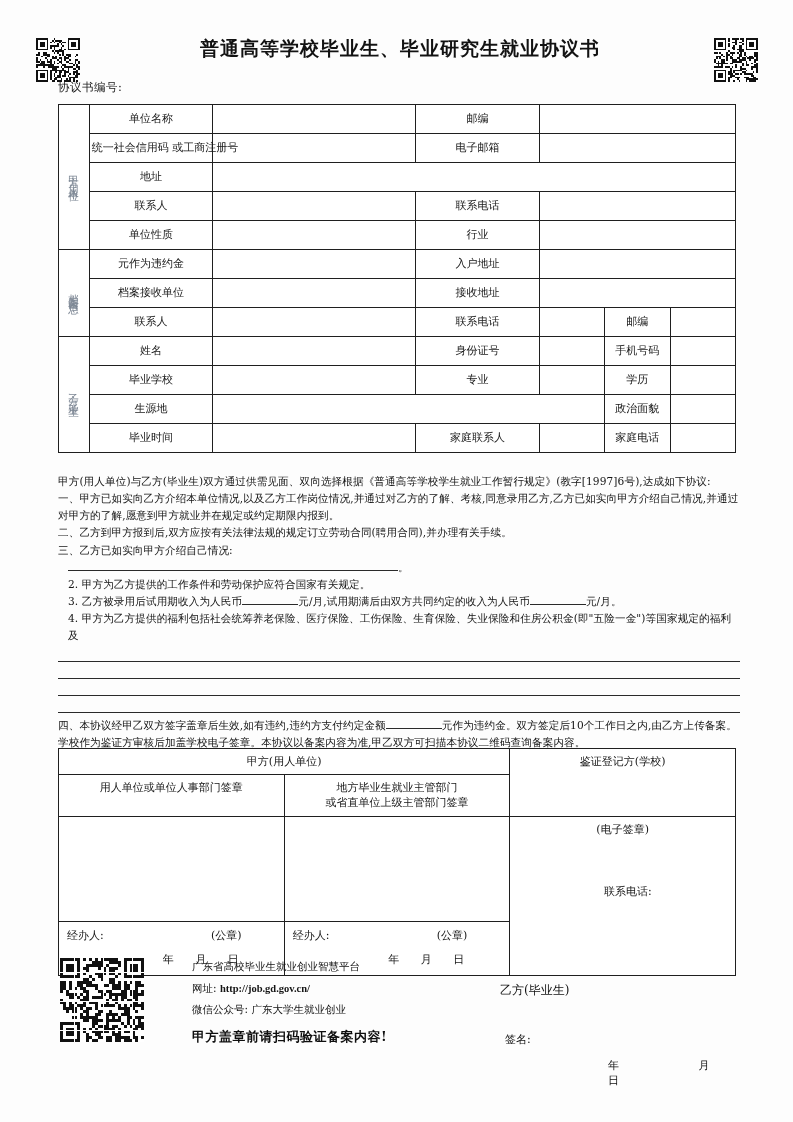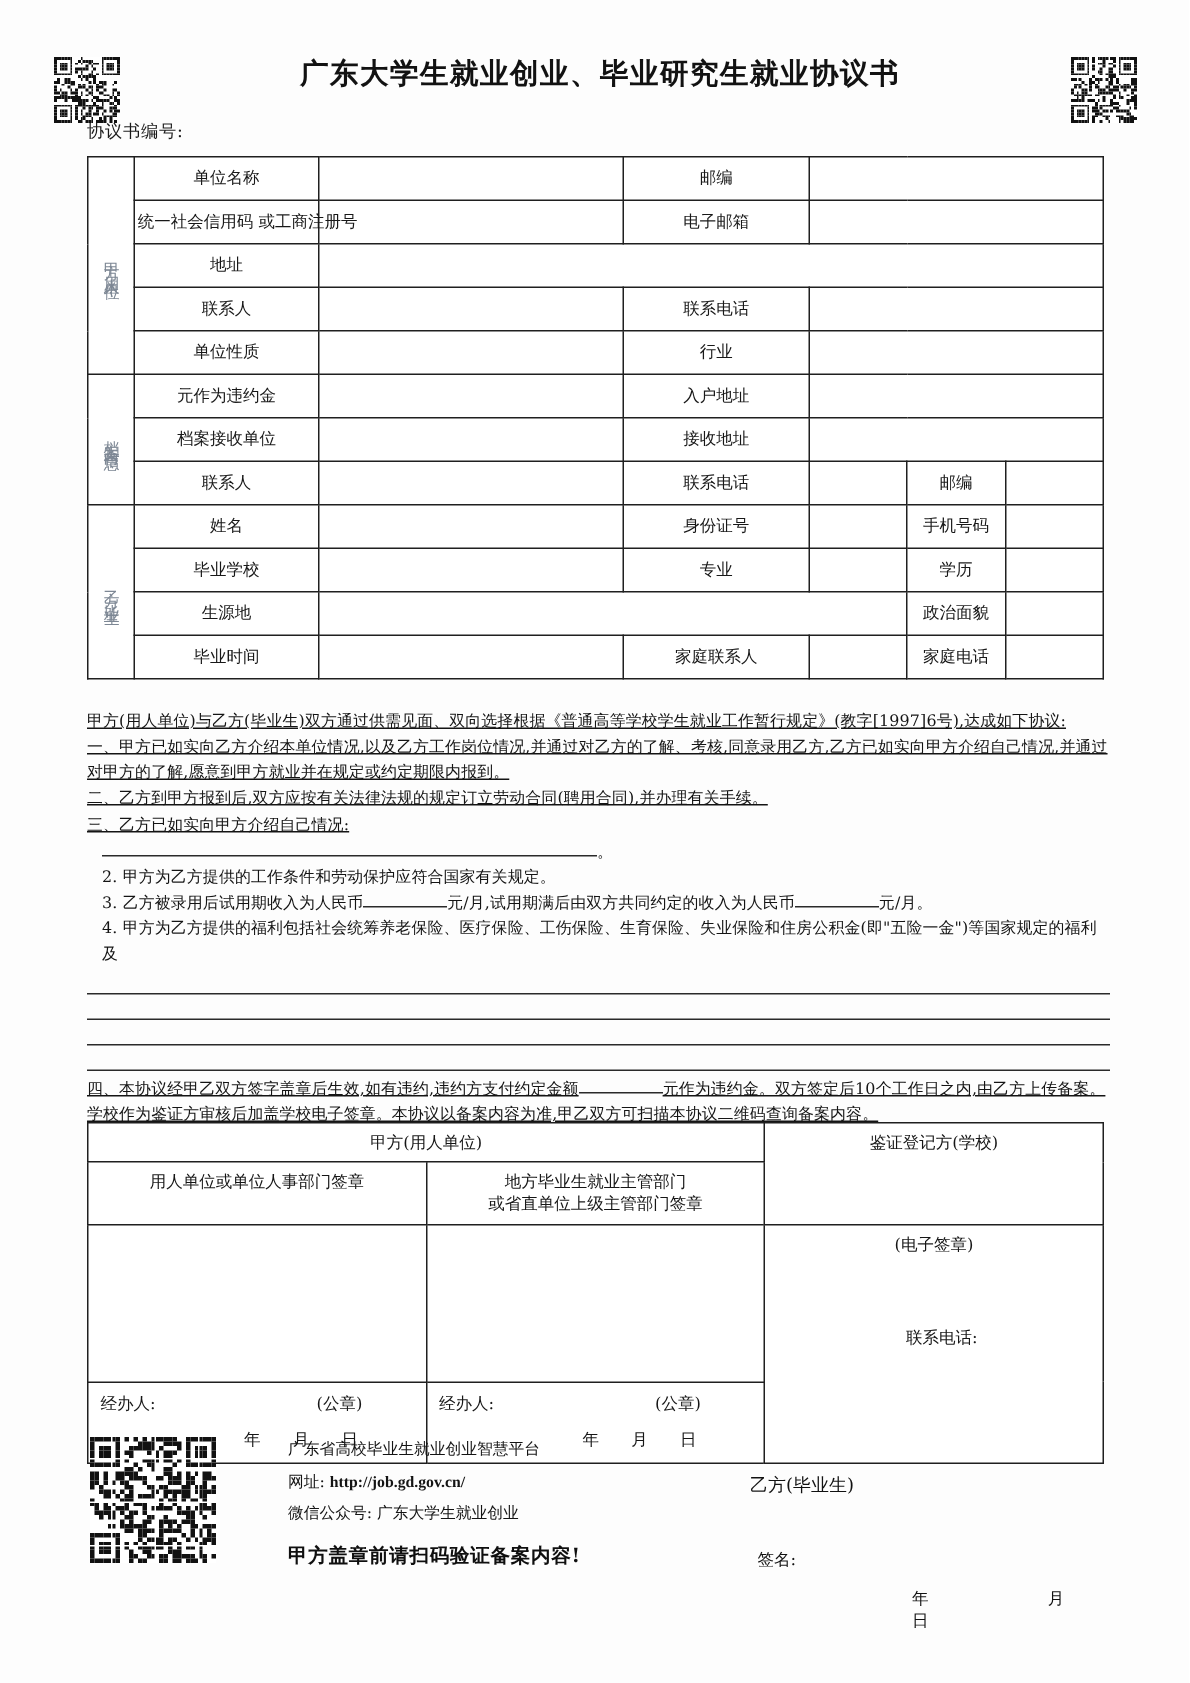--- a/index.html
+++ b/index.html
@@ -133,21 +133,21 @@
     position: absolute;
     left: 58px; top: 473px;
     width: 682px;
     font-family: "DejaVu Serif", "Liberation Serif", serif;
     font-size: 10.6px;
     line-height: 1.62;
     color: #141414;
     z-index: 8;
   }
   #clauses p { margin: 0; letter-spacing: 0.1px; }
-  .ind { text-indent: 0; text-decoration: underline; }
+  .ind { text-indent: 0; }
   .sub { padding-left: 10px; }
   .fill {
     display: inline-block;
     border-bottom: 1px solid #2a2a2a;
     vertical-align: baseline;
     height: 11px;
   }
   .f-xl { width: 230px; }
   .f-lg { width: 96px; }
   .f-md { width: 56px; }
@@ -562,21 +562,21 @@
           <i style="left:22.88px;top:42.24px;width:1.76px;height:1.76px"></i>
           <i style="left:24.64px;top:42.24px;width:1.76px;height:1.76px"></i>
           <i style="left:28.16px;top:42.24px;width:1.76px;height:1.76px"></i>
           <i style="left:29.92px;top:42.24px;width:1.76px;height:1.76px"></i>
           <i style="left:31.68px;top:42.24px;width:1.76px;height:1.76px"></i>
           <i style="left:33.44px;top:42.24px;width:1.76px;height:1.76px"></i>
           <i style="left:36.96px;top:42.24px;width:1.76px;height:1.76px"></i>
           <i style="left:40.48px;top:42.24px;width:1.76px;height:1.76px"></i>
         </div>
     </div>
-    <div id="doc-title">广东大学生就业创业、毕业研究生就业协议书</div>
+    <div id="doc-title">普通高等学校毕业生、毕业研究生就业协议书</div>
     <div class="qr" id="qr-right">
       <div class="qrbox" id="qrr">
           <i style="left:0px;top:0px;width:1.76px;height:1.76px"></i>
           <i style="left:1.76px;top:0px;width:1.76px;height:1.76px"></i>
           <i style="left:3.52px;top:0px;width:1.76px;height:1.76px"></i>
           <i style="left:5.28px;top:0px;width:1.76px;height:1.76px"></i>
           <i style="left:7.04px;top:0px;width:1.76px;height:1.76px"></i>
           <i style="left:8.8px;top:0px;width:1.76px;height:1.76px"></i>
           <i style="left:10.56px;top:0px;width:1.76px;height:1.76px"></i>
           <i style="left:14.08px;top:0px;width:1.76px;height:1.76px"></i>

